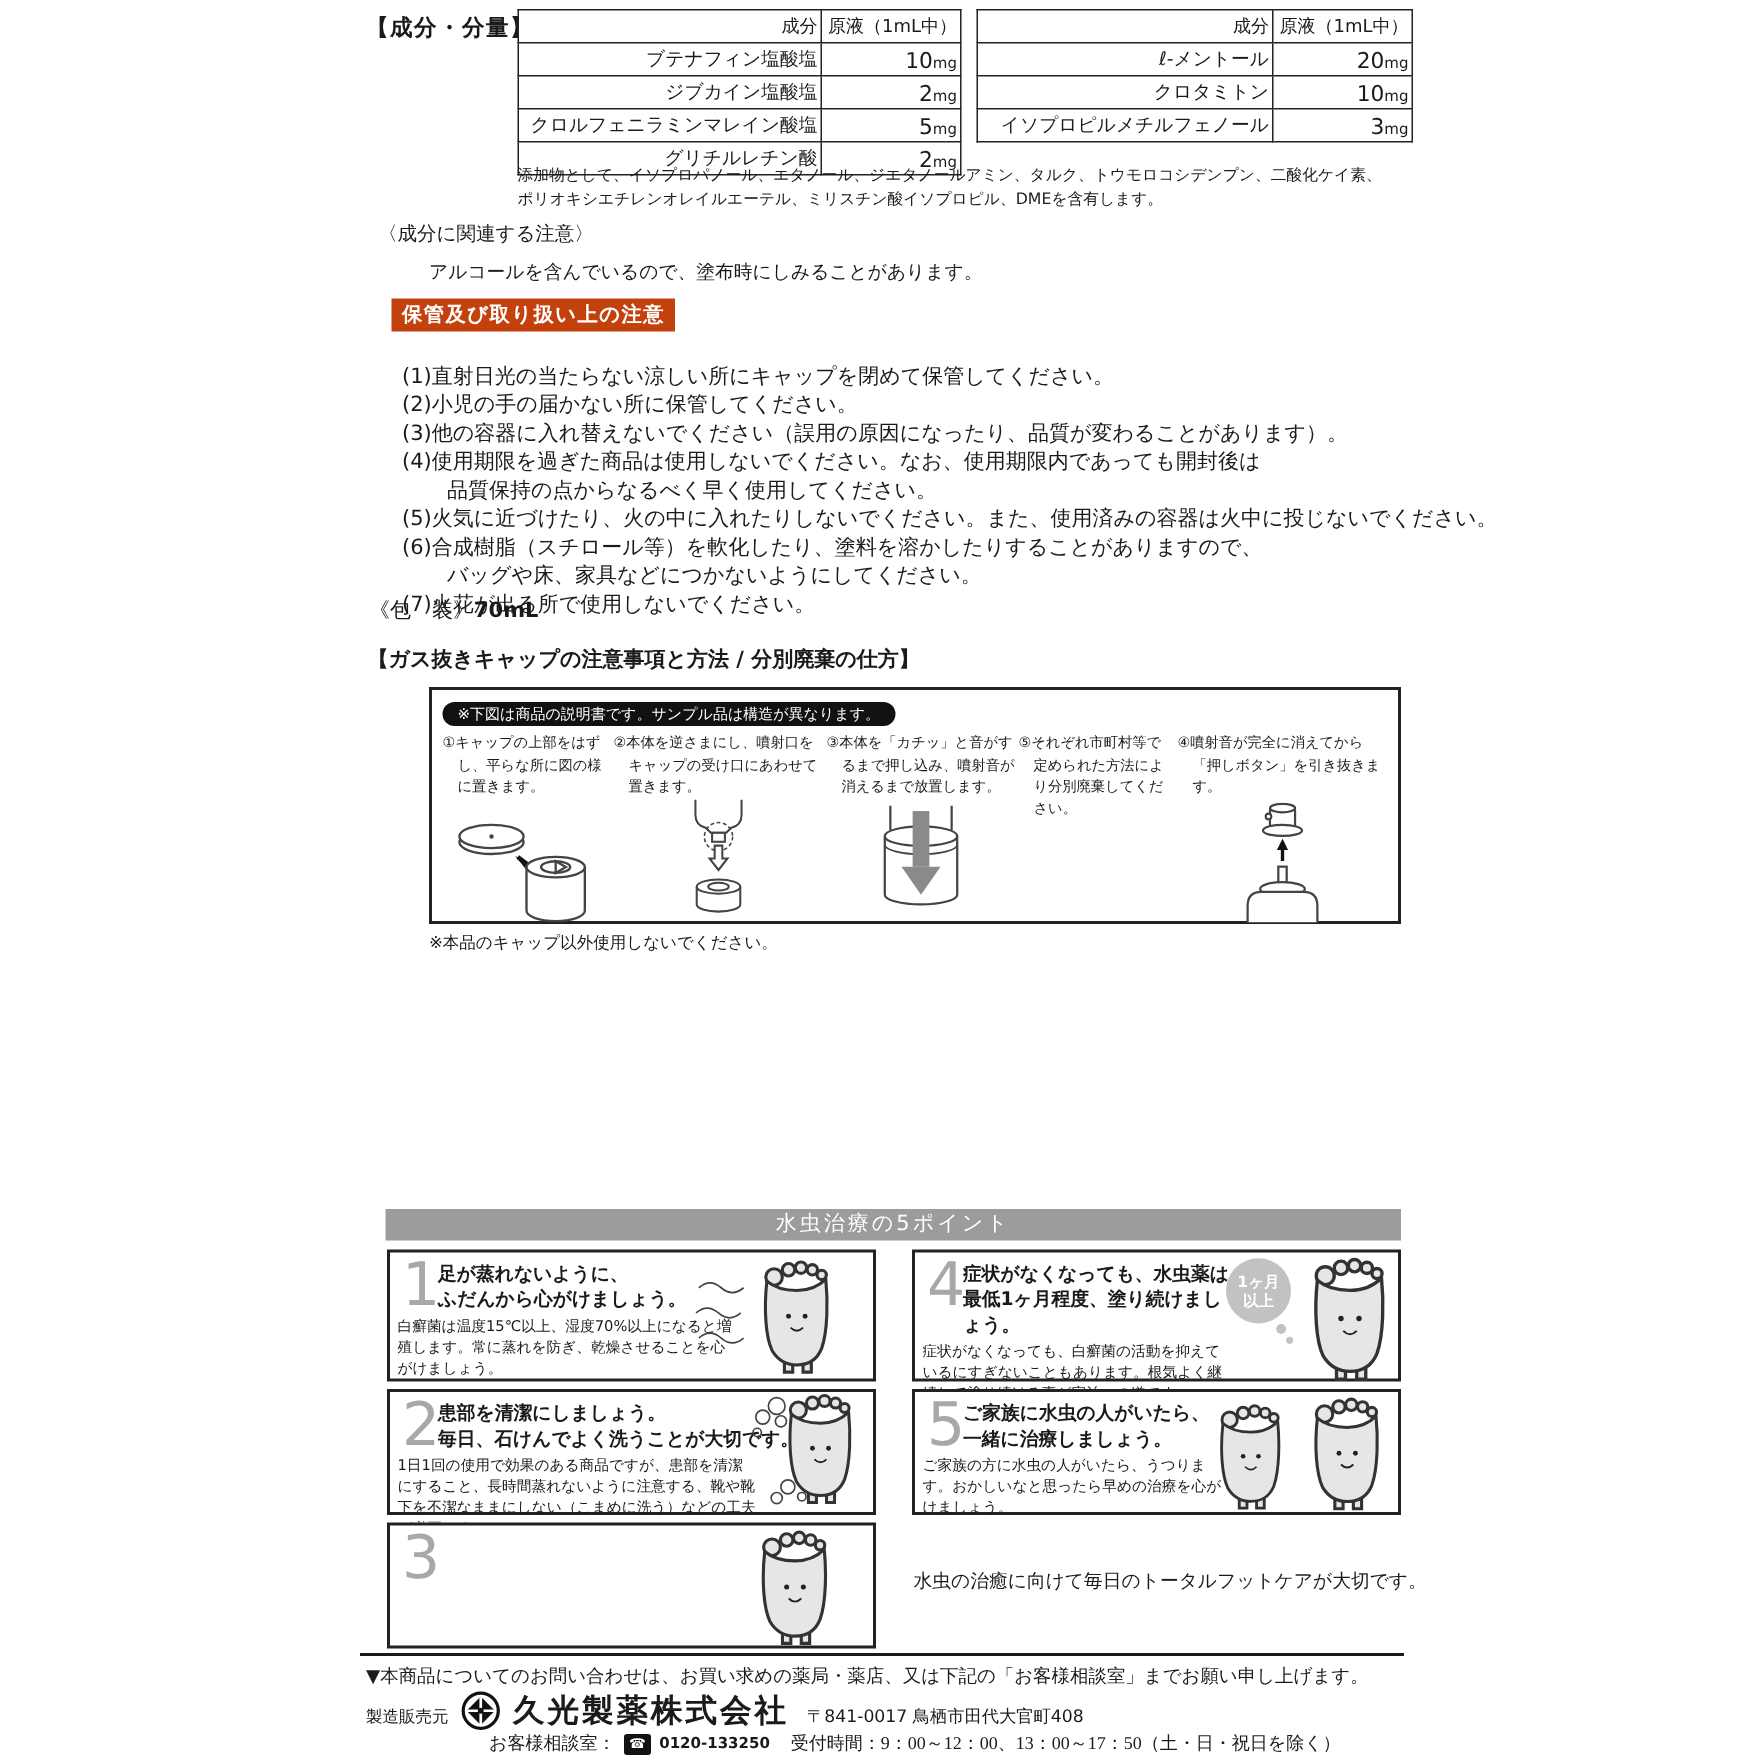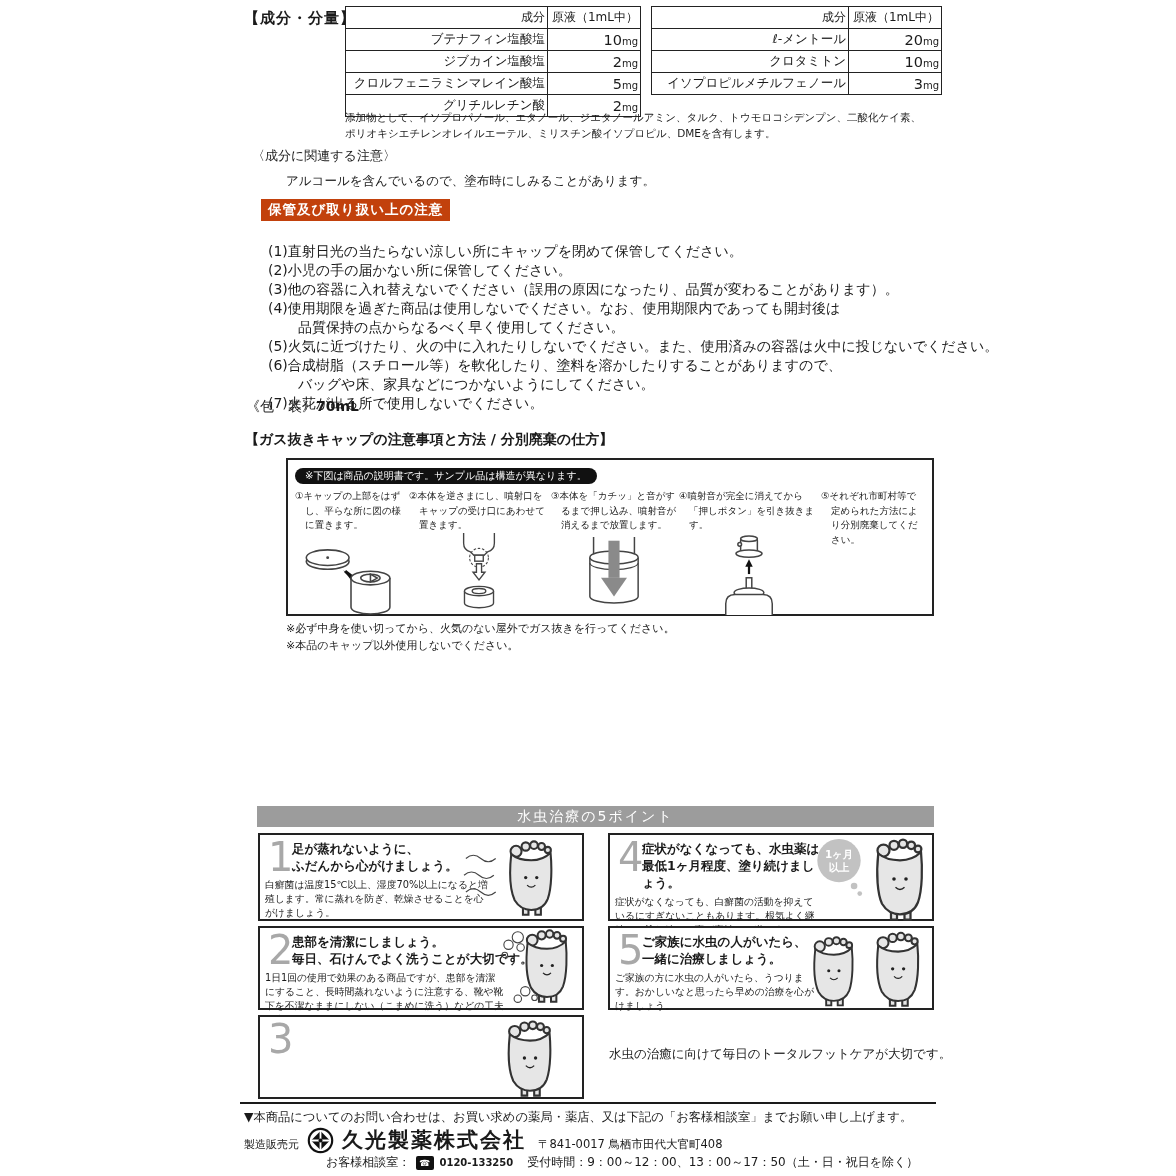--- a/index.html
+++ b/index.html
@@ -219,41 +219,40 @@
         <svg class="step-illus" width="70" height="78" viewBox="0 0 70 84">
           <line x1="13" y1="0" x2="13" y2="18" stroke="#444" stroke-width="1.6"></line>
           <line x1="57" y1="0" x2="57" y2="18" stroke="#444" stroke-width="1.6"></line>
           <path class="lineart" d="M9,22 V64 a26,7 0 0 0 52,0 V22"></path>
           <ellipse class="lineart" cx="35" cy="22" rx="26" ry="7"></ellipse>
           <path class="lineart-thin" d="M9,28 a26,7 0 0 0 52,0"></path>
           <rect x="29" y="4" width="12" height="40" fill="#8a8a8a"></rect>
           <path d="M21,44 H49 L35,64 Z" fill="#8a8a8a"></path>
         </svg>
       </div>
+      <div class="gas-step gs5">
+        <div class="step-text">⑤それぞれ市町村等で定められた方法により分別廃棄してください。</div>
+      </div>
       <div class="gas-step gs4">
         <div class="step-text">④噴射音が完全に消えてから「押しボタン」を引き抜きます。</div>
         <svg class="step-illus" width="66" height="80" viewBox="0 0 70 86">
           <rect class="lineart" x="26" y="4" width="18" height="14" rx="2"></rect>
           <ellipse class="lineart" cx="35" cy="4" rx="9" ry="3"></ellipse>
           <circle class="lineart" cx="25" cy="10" r="2"></circle>
           <ellipse class="lineart" cx="35" cy="20" rx="14" ry="4"></ellipse>
           <path d="M31,34 L35,26 L39,34 Z" fill="#111"></path>
           <line x1="35" y1="32" x2="35" y2="42" stroke="#111" stroke-width="2.4"></line>
           <rect class="lineart" x="32" y="46" width="6" height="13"></rect>
           <ellipse class="lineart" cx="35" cy="62" rx="16" ry="5"></ellipse>
           <path class="lineart" d="M10,86 V74 Q10,64 20,64 L50,64 Q60,64 60,74 V86"></path>
         </svg>
       </div>
-      <div class="gas-step gs5">
-        <div class="step-text">⑤それぞれ市町村等で定められた方法により分別廃棄してください。</div>
-      </div>
     </div>
   </section>
   <section class="gas-notes">
-    <div>※必ず中身を使い切ってから、火気のない屋外でガス抜きを行ってください。</div>
     <div>※本品のキャップ以外使用しないでください。</div>
   </section>
 
   <section class="points-banner">水虫治療の5ポイント</section>
 
   <div class="pbox pbox1">
     <div class="pnum">1</div>
     <div class="ptext">
       <div class="ptitle">足が蒸れないように、</div>
       <div class="ptitle">ふだんから心がけましょう。</div>
@@ -347,16 +346,16 @@
       <circle cx="15" cy="15" r="2.2" fill="#111"></circle>
     </svg>
     <span class="company">久光製薬株式会社</span>
     <span class="address">〒841-0017 鳥栖市田代大官町408</span>
   </section>
 
   <section class="support-row">
     <span>お客様相談室：</span>
     <span class="fd-icon">☎</span>
     <span class="phone">0120-133250</span>
-    <span style="margin-left:8px;">受付時間：9：00～12：00、13：00～17：50（土・日・祝日を除く）</span>
+    <span style="margin-left:8px;font-family:Liberation Serif, serif;">受付時間：9：00～12：00、13：00～17：50（土・日・祝日を除く）</span>
   </section>
 
 </div>
 
 </body></html>

